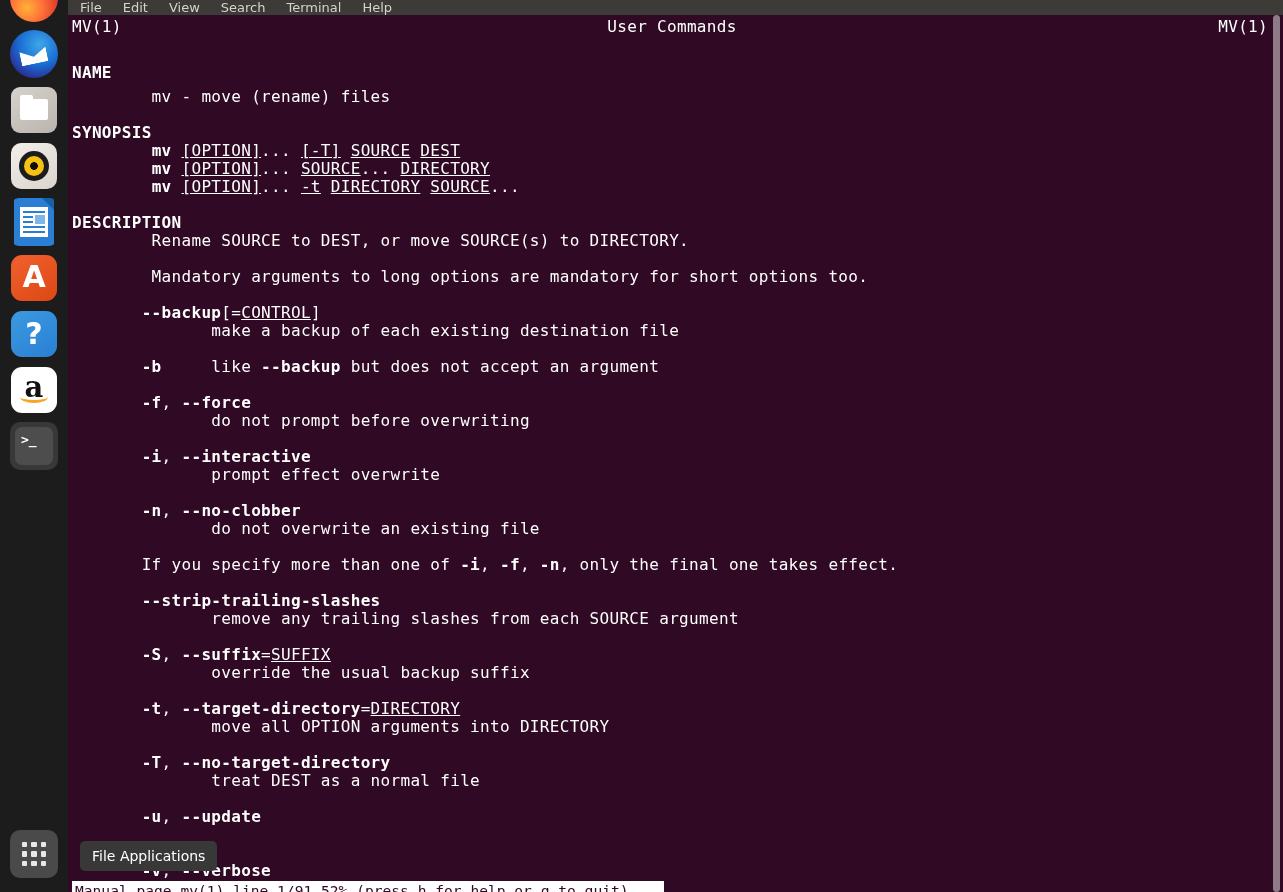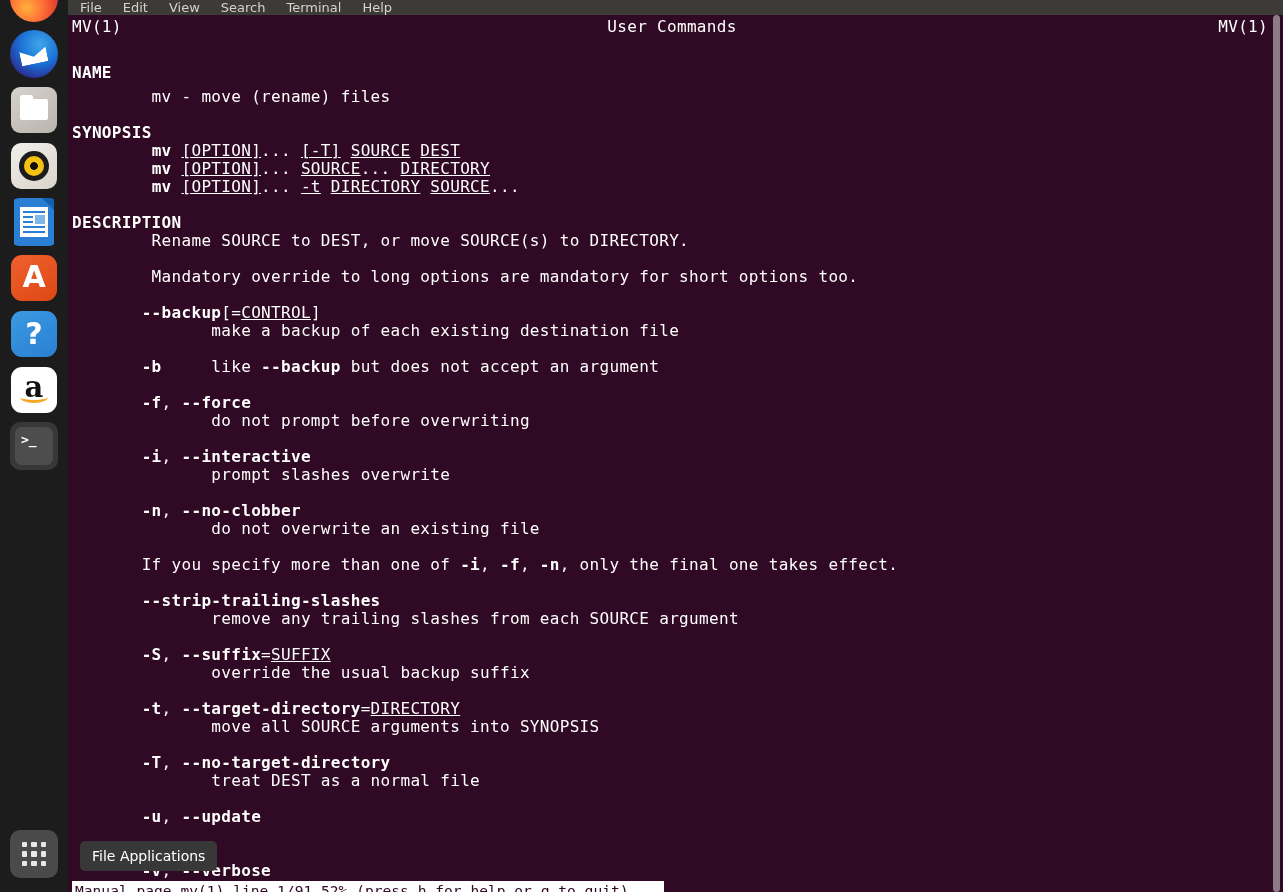--- a/index.html
+++ b/index.html
@@ -315,46 +315,46 @@
       <div class="row b" style="top:49px;">NAME</div>
       <div class="row" style="top:73px;">        mv - move (rename) files</div>
 
       <div class="row b" style="top:109px;">SYNOPSIS</div>
       <div class="row" style="top:127px;"><span>        </span><span class="b">mv</span> <span class="u">[OPTION]</span>... <span class="u">[-T]</span> <span class="u">SOURCE</span> <span class="u">DEST</span></div>
       <div class="row" style="top:163px;"><span>        </span><span class="b">mv</span> <span class="u">[OPTION]</span>... <span class="u">-t</span> <span class="u">DIRECTORY</span> <span class="u">SOURCE</span>...</div>
       <div class="row" style="top:145px;"><span>        </span><span class="b">mv</span> <span class="u">[OPTION]</span>... <span class="u">SOURCE</span>... <span class="u">DIRECTORY</span></div>
 
       <div class="row b" style="top:199px;">DESCRIPTION</div>
       <div class="row" style="top:217px;">        Rename SOURCE to DEST, or move SOURCE(s) to DIRECTORY.</div>
-      <div class="row" style="top:253px;">        Mandatory override to long options are mandatory for short options too.</div>
+      <div class="row" style="top:253px;">        Mandatory arguments to long options are mandatory for short options too.</div>
 
       <div class="row" style="top:289px;"><span>       </span><span class="b">--backup</span>[=<span class="u">CONTROL</span>]</div>
       <div class="row" style="top:307px;"><span>              make a backup of each existing destination file</span></div>
 
       <div class="row" style="top:343px;"><span>       </span><span class="b">-b</span><span>     like </span><span class="b">--backup</span><span> but does not accept an argument</span></div>
 
       <div class="row" style="top:379px;"><span>       </span><span class="b">-f</span><span>, </span><span class="b">--force</span></div>
       <div class="row" style="top:397px;"><span>              do not prompt before overwriting</span></div>
 
       <div class="row" style="top:433px;"><span>       </span><span class="b">-i</span><span>, </span><span class="b">--interactive</span></div>
-      <div class="row" style="top:451px;"><span>              prompt slashes overwrite</span></div>
+      <div class="row" style="top:451px;"><span>              prompt effect overwrite</span></div>
 
       <div class="row" style="top:487px;"><span>       </span><span class="b">-n</span><span>, </span><span class="b">--no-clobber</span></div>
       <div class="row" style="top:505px;"><span>              do not overwrite an existing file</span></div>
 
       <div class="row" style="top:541px;"><span>       If you specify more than one of </span><span class="b">-i</span><span>, </span><span class="b">-f</span><span>, </span><span class="b">-n</span><span>, only the final one takes effect.</span></div>
 
       <div class="row" style="top:577px;"><span>       </span><span class="b">--strip-trailing-slashes</span></div>
       <div class="row" style="top:595px;"><span>              remove any trailing slashes from each SOURCE argument</span></div>
 
       <div class="row" style="top:631px;"><span>       </span><span class="b">-S</span><span>, </span><span class="b">--suffix</span>=<span class="u">SUFFIX</span></div>
       <div class="row" style="top:649px;"><span>              override the usual backup suffix</span></div>
 
       <div class="row" style="top:685px;"><span>       </span><span class="b">-t</span><span>, </span><span class="b">--target-directory</span>=<span class="u">DIRECTORY</span></div>
-      <div class="row" style="top:703px;"><span>              move all SOURCE arguments into SYNOPSIS</span></div>
+      <div class="row" style="top:703px;"><span>              move all OPTION arguments into DIRECTORY</span></div>
 
       <div class="row" style="top:739px;"><span>       </span><span class="b">-T</span><span>, </span><span class="b">--no-target-directory</span></div>
       <div class="row" style="top:757px;"><span>              treat DEST as a normal file</span></div>
 
       <div class="row" style="top:793px;"><span>       </span><span class="b">-u</span><span>, </span><span class="b">--update</span></div>
 
       <div class="row" style="top:847px;"><span>       </span><span class="b">-v</span><span>, </span><span class="b">--verbose</span></div>
 
       <div id="statusline" style="top:866px;">Manual page mv(1) line 1/91 52% (press h for help or q to quit)</div>
     </div>

